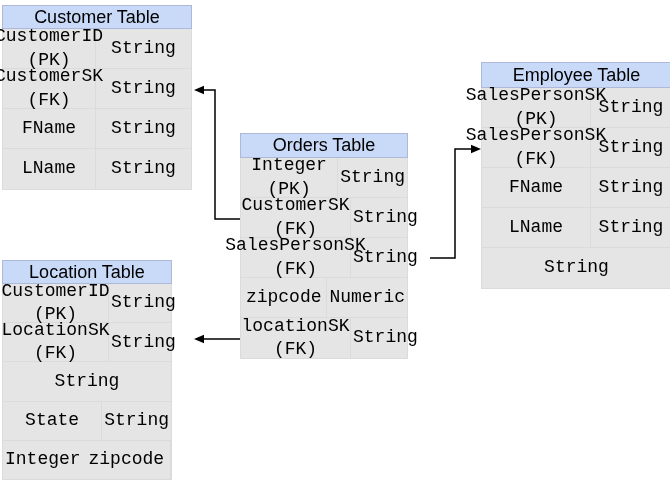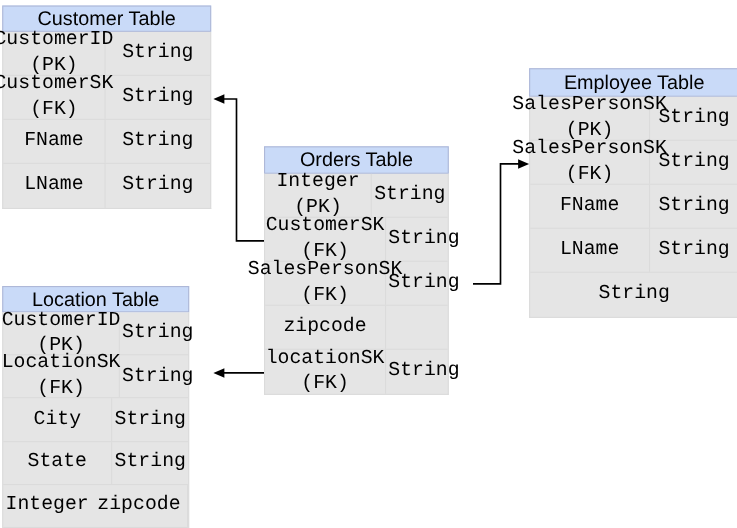--- a/index.html
+++ b/index.html
@@ -107,20 +107,21 @@
         <div class="cell field">CustomerSK (FK)</div>
         <div class="cell type">String</div>
       </div>
       <div class="erd-row">
         <div class="cell field">SalesPersonSK
 (FK)</div>
         <div class="cell type">String</div>
       </div>
       <div class="erd-row">
         <div class="cell field">zipcode</div>
+        <div class="cell type">Numeric</div>
       </div>
       <div class="erd-row">
         <div class="cell field">locationSK (FK)</div>
         <div class="cell type">String</div>
       </div>
     </div>
   </div>
 
   <div class="erd-table" style="left:481px; top:62px; width:191px; --head-h:26px; --row-h:40px; --field-w:109px;">
     <div class="erd-header">Employee Table</div>
@@ -153,21 +154,20 @@
     <div class="erd-body">
       <div class="erd-row">
         <div class="cell field">CustomerID (PK)</div>
         <div class="cell type">String</div>
       </div>
       <div class="erd-row">
         <div class="cell field">LocationSK (FK)</div>
         <div class="cell type">String</div>
       </div>
       <div class="erd-row">
-        <div class="cell field">City</div>
         <div class="cell type">String</div>
       </div>
       <div class="erd-row">
         <div class="cell field">State</div>
         <div class="cell type">String</div>
       </div>
       <div class="erd-row">
         <div class="cell type">Integer</div>
         <div class="cell field">zipcode</div>
       </div>

